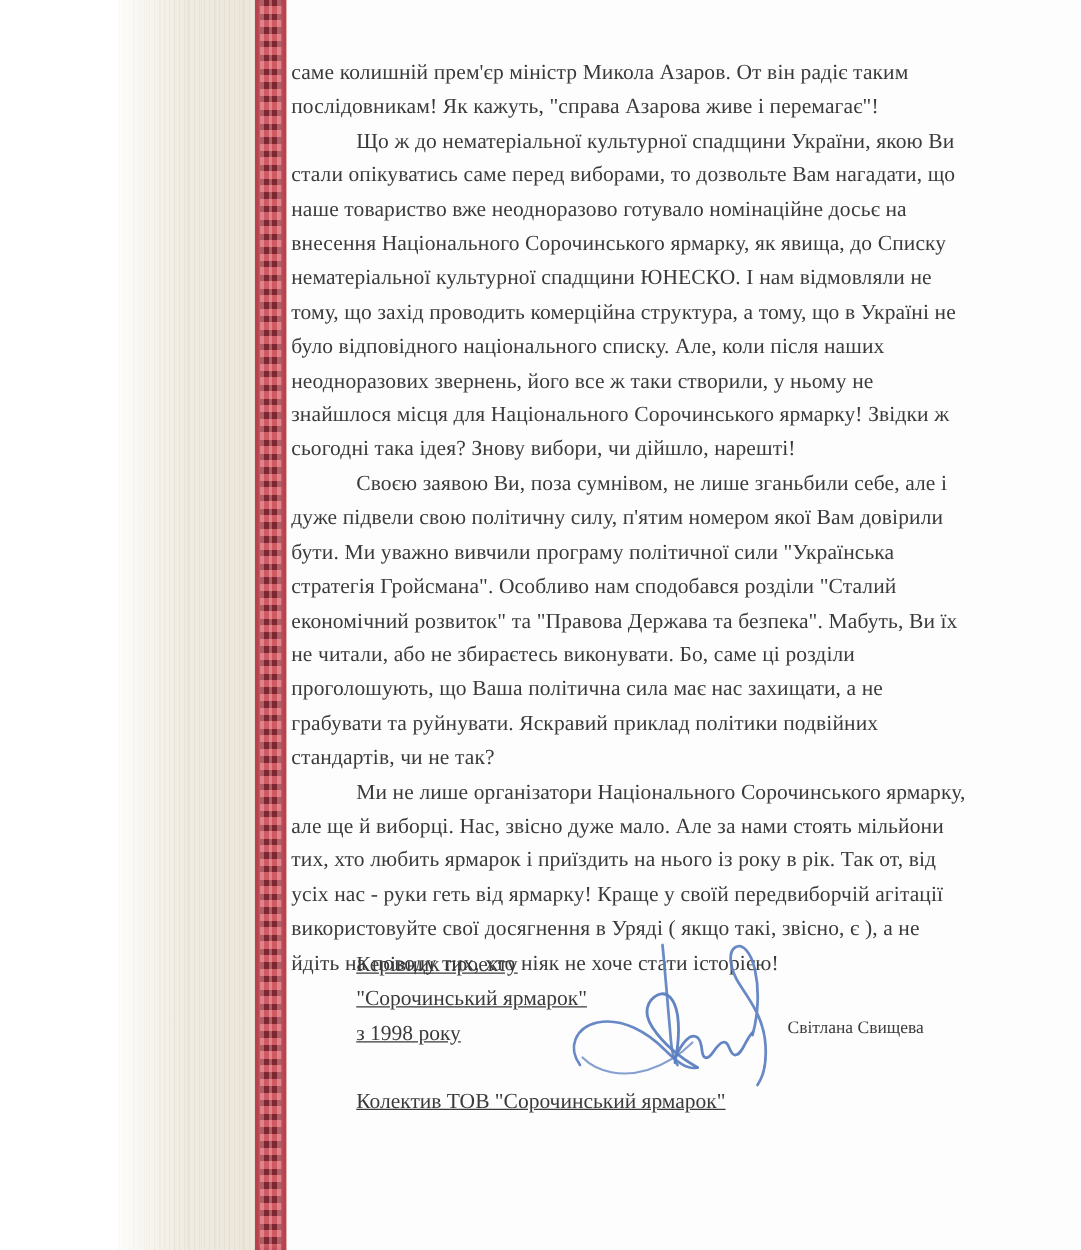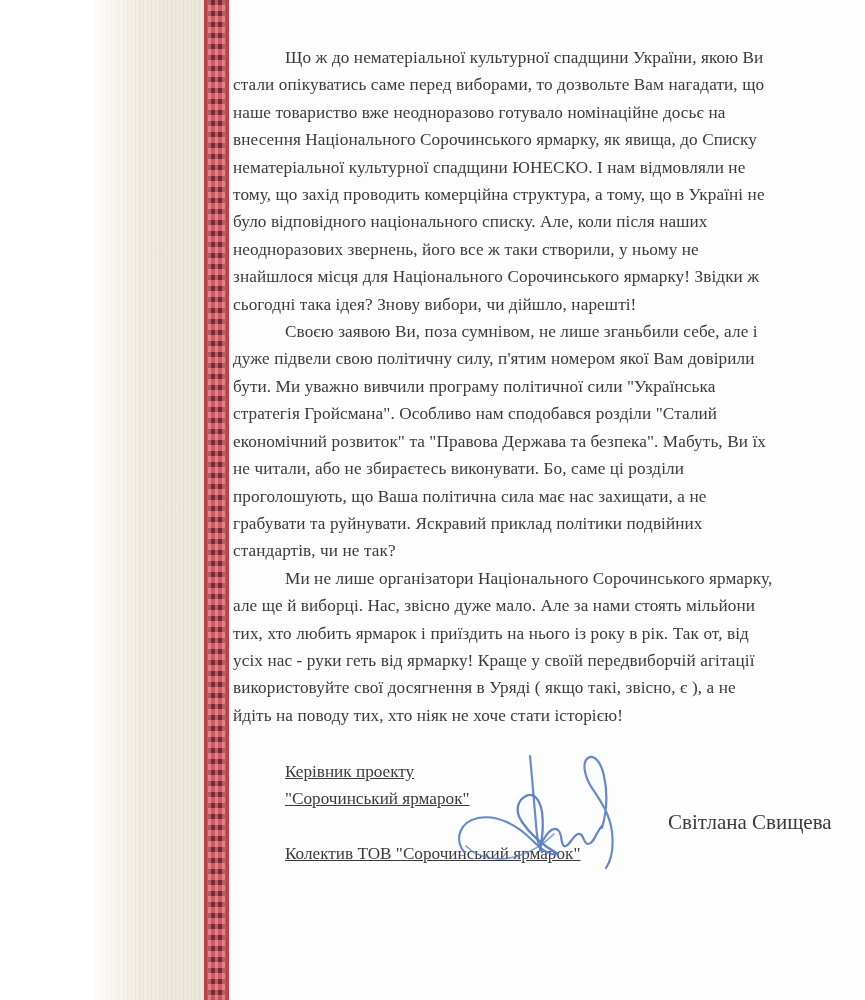--- a/index.html
+++ b/index.html
@@ -141,24 +141,24 @@
     color: #3a3a3c;
     font-size: 17.2px;
     line-height: 27.4px;
     text-decoration: underline;
   }
   .sign-line { margin: 0; white-space: pre; }
   .sign-gap { height: 27px; }
 
   .signer-name {
     position: absolute;
-    left: 668px;
+    left: 630px;
     top: 809px;
     color: #3a3a3c;
-    font-size: 21px;
+    font-size: 14px;
     line-height: 27.4px;
     white-space: nowrap;
   }
 
   
   .signature-ink {
     position: absolute;
     left: 452px;
     top: 742px;
     width: 190px;
@@ -177,28 +177,30 @@
 
   <div class="ornament-band">
     <div class="ornament-edge-l"></div>
     <div class="ornament-inner"></div>
     <div class="ornament-dots"></div>
     <div class="ornament-edge-r"></div>
   </div>
   <div class="ornament-blur"></div>
 
   <div class="letter-body">
+    <p class="para no-indent">саме колишній прем'єр міністр Микола Азаров. От він радіє таким послідовникам! Як кажуть, "справа Азарова живе і перемагає"!</p>
     <p class="para">Що ж до нематеріальної культурної спадщини України, якою Ви стали опікуватись саме перед виборами, то дозвольте Вам нагадати, що наше товариство вже неодноразово готувало номінаційне досьє на внесення Національного Сорочинського ярмарку, як явища, до Списку нематеріальної культурної спадщини ЮНЕСКО. І нам відмовляли не тому, що захід проводить комерційна структура, а тому, що в Україні не було відповідного національного списку. Але, коли після наших неодноразових звернень, його все ж таки створили, у ньому не знайшлося місця для Національного Сорочинського ярмарку! Звідки ж сьогодні така ідея? Знову вибори, чи дійшло, нарешті!</p>
     <p class="para">Своєю заявою Ви, поза сумнівом, не лише зганьбили себе, але і дуже підвели свою політичну силу, п'ятим номером якої Вам довірили бути. Ми уважно вивчили програму політичної сили "Українська стратегія Гройсмана". Особливо нам сподобався розділи "Сталий економічний розвиток" та "Правова Держава та безпека". Мабуть, Ви їх не читали, або не збираєтесь виконувати. Бо, саме ці розділи проголошують, що Ваша політична сила має нас захищати, а не грабувати та руйнувати. Яскравий приклад політики подвійних стандартів, чи не так?</p>
     <p class="para">Ми не лише організатори Національного Сорочинського ярмарку, але ще й виборці. Нас, звісно дуже мало. Але за нами стоять мільйони тих, хто любить ярмарок і приїздить на нього із року в рік. Так от, від усіх нас - руки геть від ярмарку! Краще у своїй передвиборчій агітації використовуйте свої досягнення в Уряді ( якщо такі, звісно, є ), а не йдіть на поводу тих, хто ніяк не хоче стати історією!</p>
   </div>
 
   <div class="sign-block">
     <p class="sign-line">Керівник проекту</p>
     <p class="sign-line">"Сорочинський ярмарок"</p>
+    <p class="sign-line">з 1998 року</p>
     <div class="sign-gap"></div>
     <p class="sign-line">Колектив ТОВ "Сорочинський ярмарок"</p>
   </div>
 
   <div class="signer-name">Світлана Свищева</div>
 
   <svg class="signature-ink" viewBox="0 0 190 135">
     <g fill="none" stroke="#5b7fc0" stroke-linecap="round" stroke-linejoin="round">
       <path d="M12 110 C 2 96, 8 80, 26 76 C 46 72, 66 84, 80 98 C 90 108, 98 114, 106 112" stroke-width="2.1" opacity="0.92"></path>
       <path d="M106 112 C 92 104, 78 92, 70 80 C 62 68, 66 58, 74 54 C 82 50, 88 58, 90 70

